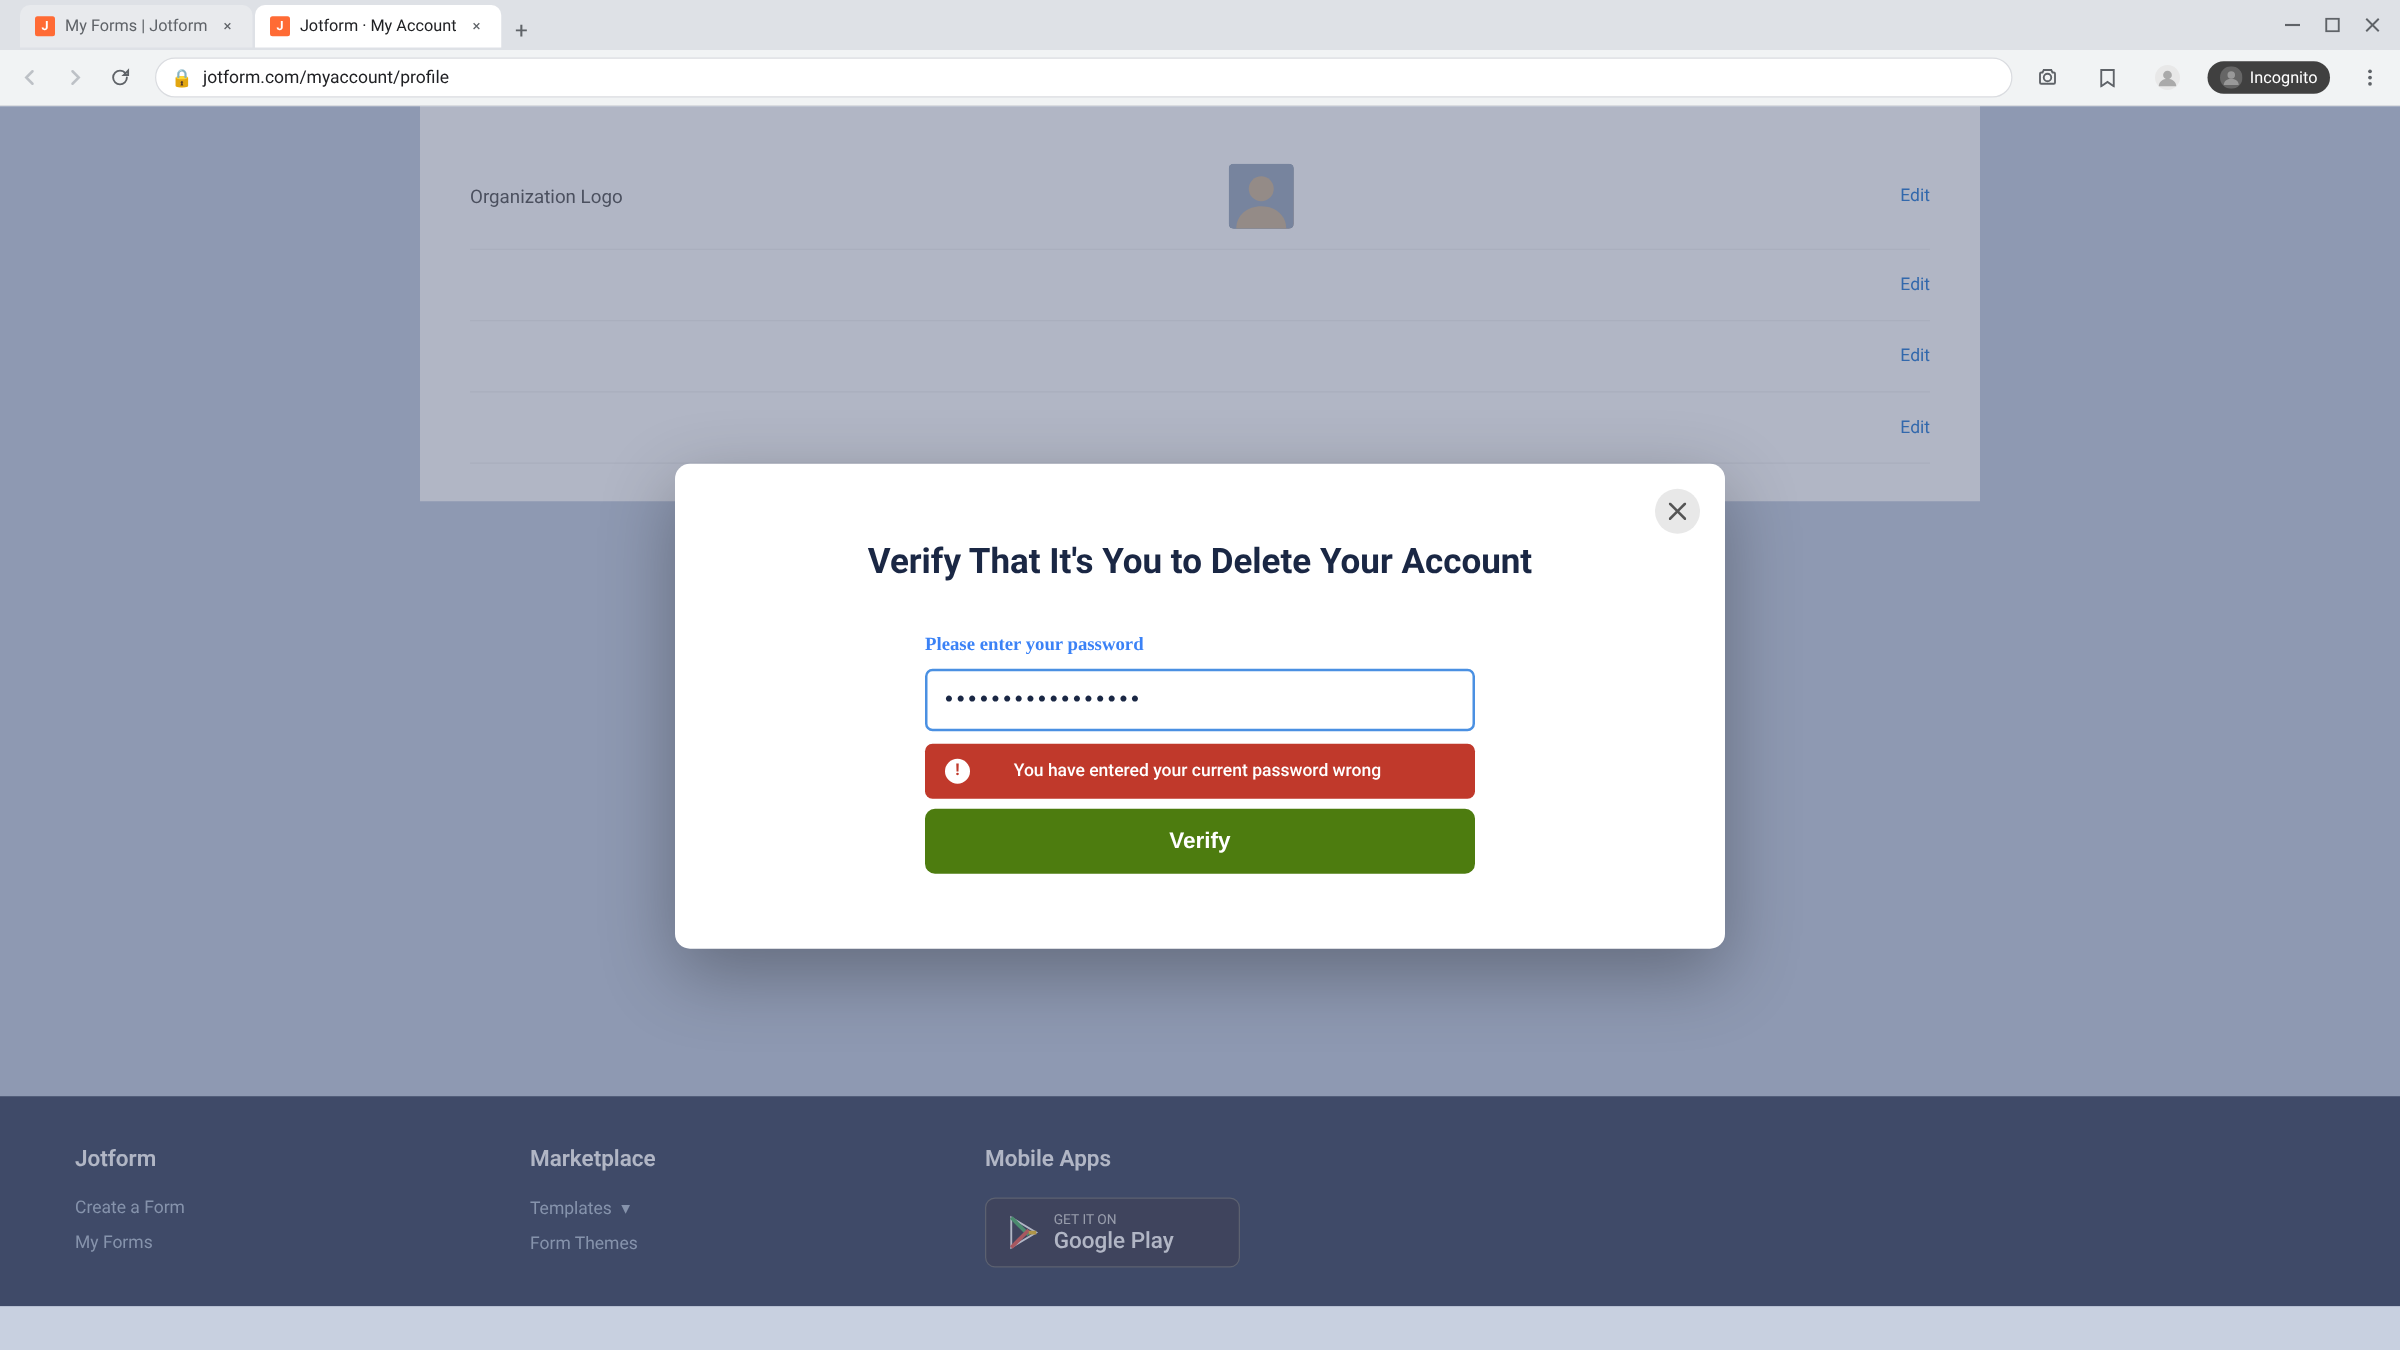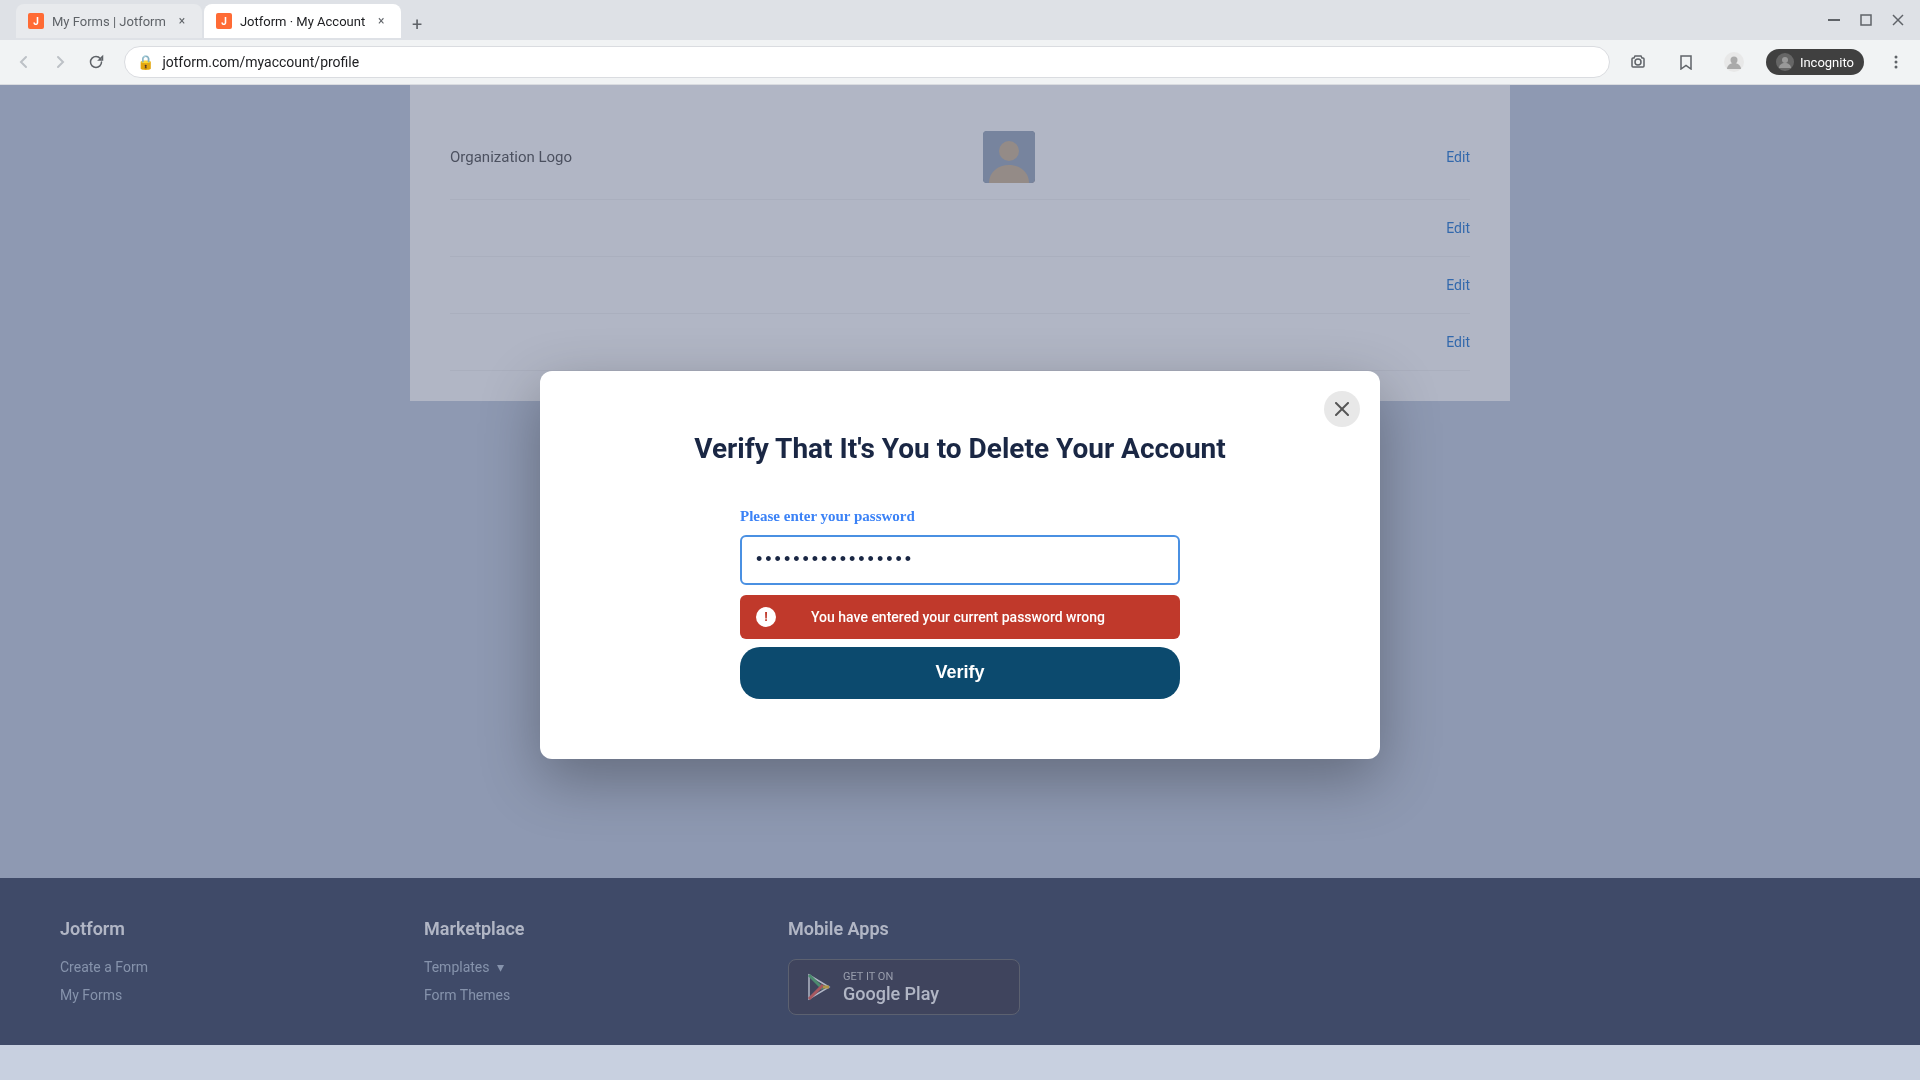--- a/index.html
+++ b/index.html
@@ -182,21 +182,21 @@
 
     
     .main-content {
       position: absolute;
       top: 0; left: 0; right: 0; bottom: 0;
     }
 
     .profile-section {
       background: #fff;
       margin: 0 auto;
-      width: 1100px;
+      width: 1248px;
       padding: 30px 40px;
       position: absolute;
       top: 0;
       left: 50%;
       transform: translateX(-50%);
     }
 
     .profile-row {
       display: flex;
       align-items: center;
@@ -269,21 +269,21 @@
 
     .google-play-btn {
       background: #1a1a2e;
       border: 1px solid #555;
       border-radius: 8px;
       padding: 10px 16px;
       display: flex;
       align-items: center;
       gap: 10px;
       cursor: pointer;
-      width: 232px;
+      width: 204px;
     }
 
     .gplay-text-top {
       font-size: 11px;
       color: #ccc;
       display: block;
     }
 
     .gplay-text-bottom {
       font-size: 18px;
@@ -396,23 +396,23 @@
     .error-text {
       color: #fff;
       font-size: 14px;
       font-weight: 500;
       margin-left: 25px;
     }
 
     .verify-btn {
       width: 100%;
       height: 52px;
-      background: #0c4a6e;
+      background: #4d7c0f;
       border: none;
-      border-radius: 20px;
+      border-radius: 8px;
       color: #fff;
       font-size: 18px;
       font-weight: 600;
       cursor: pointer;
       margin-top: 8px;
     }
 
     
     .edit-row {
       display: flex;

